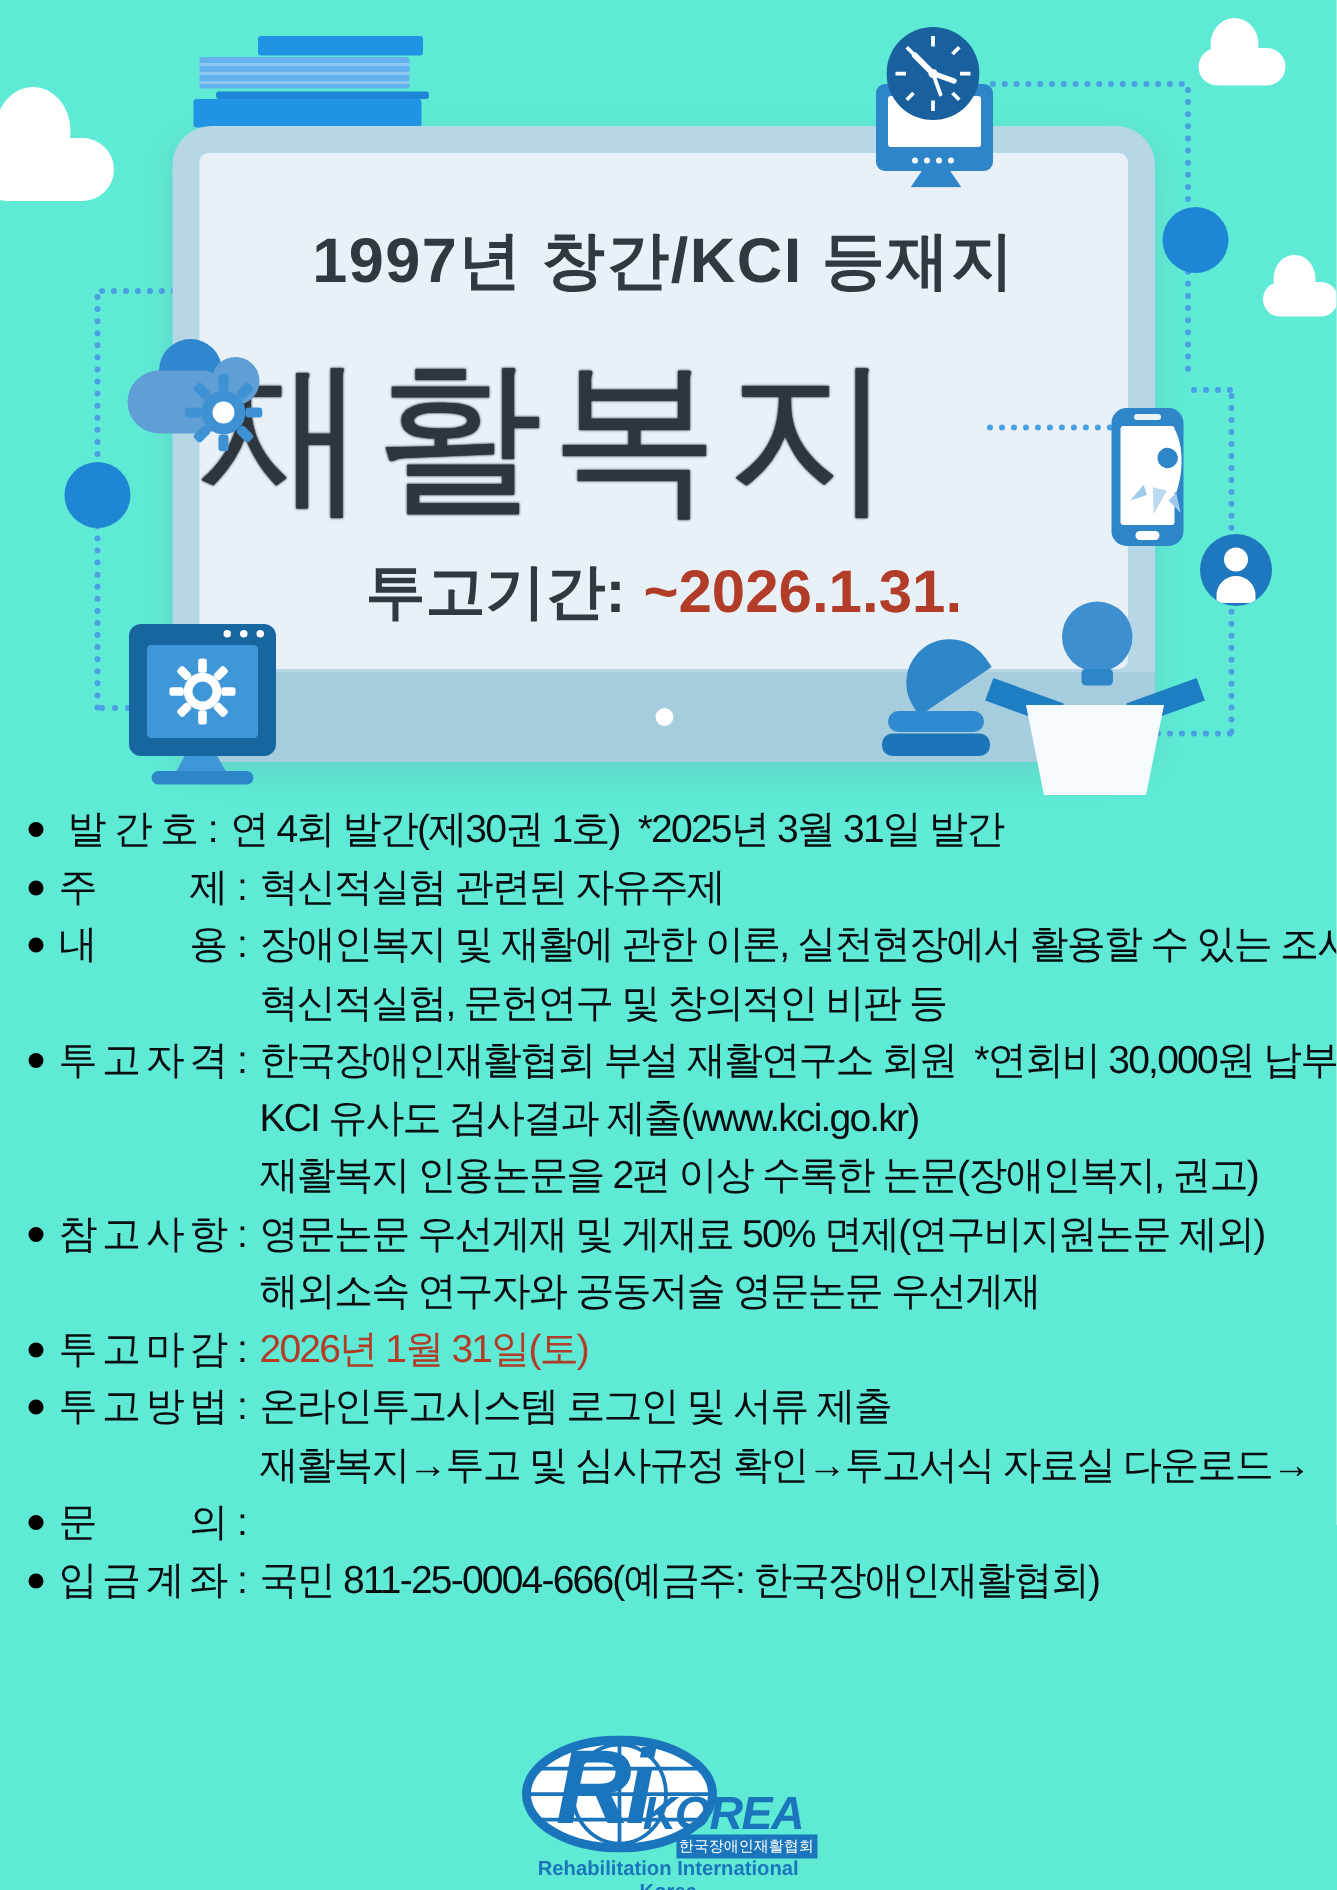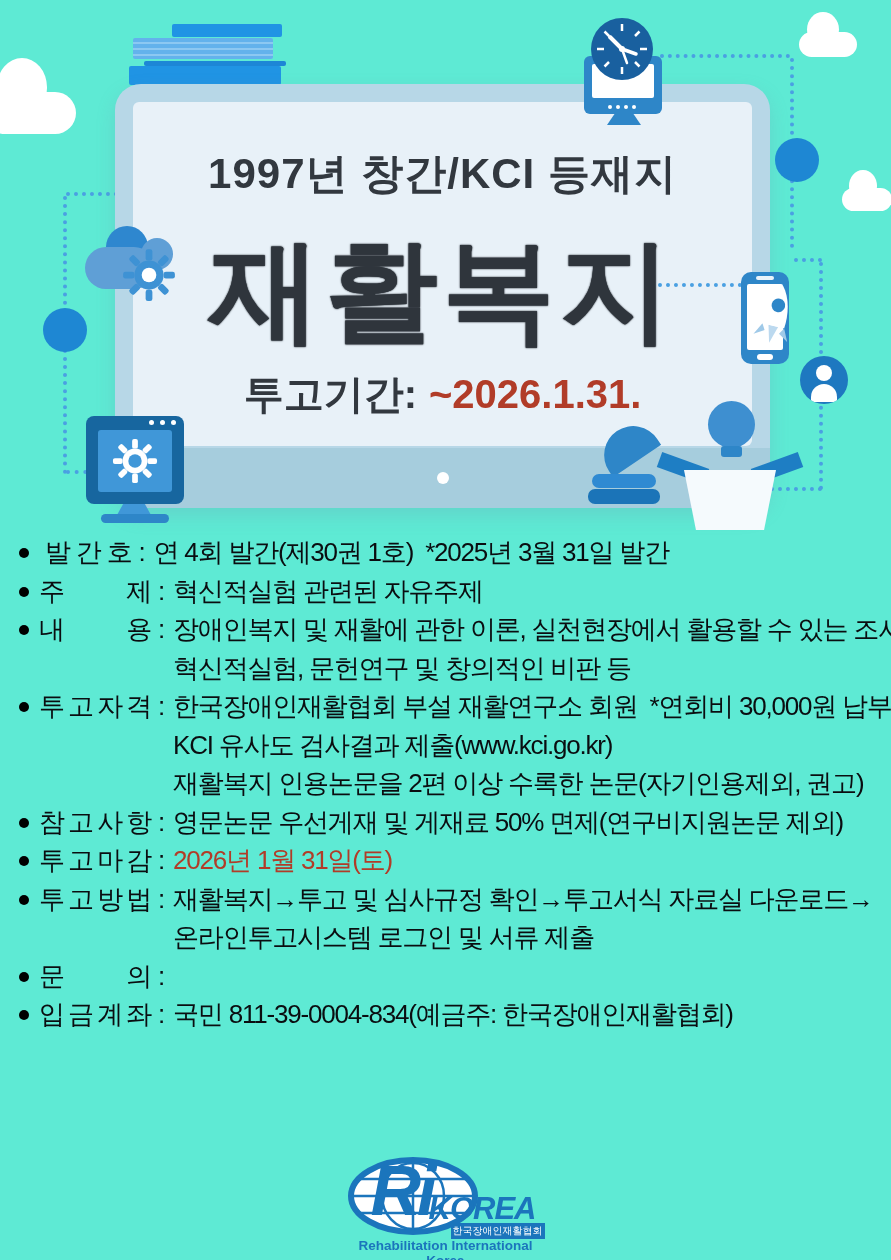--- a/index.html
+++ b/index.html
@@ -17,21 +17,21 @@
 
   .book{position:absolute;border-radius:2px;}
 
   .tablet{position:absolute;left:115px;top:84px;width:655px;height:424px;background:#b7d7e7;
           border-radius:26px;box-shadow:0 8px 18px rgba(110,150,175,.25);z-index:1;}
   .tablet .screen{position:absolute;left:18px;top:18px;right:18px;bottom:62px;background:#e8f1f8;border-radius:6px;}
   .tablet .bezel{position:absolute;left:0;right:0;bottom:0;height:60px;background:#a6cddd;border-radius:0 0 26px 26px;}
   .tablet .cam{position:absolute;left:50%;bottom:24px;width:12px;height:12px;background:#fff;border-radius:50%;transform:translateX(-50%);}
 
   .hero-subtitle{margin-top:44px;text-align:center;font-size:42px;font-weight:bold;color:#32383f;letter-spacing:1px;}
-  .hero-title{margin-top:14px;text-align:center;font-size:112px;font-weight:bold;color:#2f353c;letter-spacing:5px;
+  .hero-title{margin-top:14px;text-align:left;font-size:112px;font-weight:normal;color:#2f353c;letter-spacing:5px;
               text-shadow:0 0 1px #2f353c,0 0 2px #2f353c;}
   .hero-period{text-align:center;font-size:40px;font-weight:bold;color:#32383f;}
   .hero-period .red{color:#b13c28;margin-left:12px;}
 
   .z2{z-index:2;}
   .miniscreen{position:absolute;background:#fff;border-radius:2px;}
   .gear-center{position:absolute;display:flex;align-items:center;justify-content:center;}
 
   
   .info{position:absolute;left:0;top:533px;width:891px;color:#0a0d10;}
@@ -238,59 +238,60 @@
           <div class="line">혁신적실험, 문헌연구 및 창의적인 비판 등</div>
         </div>
       </div>
       <div class="row">
         <span class="bullet"></span>
         <span class="label"><span>투</span><span>고</span><span>자</span><span>격</span></span>
         <span class="colon">:</span>
         <div class="content">
           <div class="line">한국장애인재활협회 부설 재활연구소 회원  *연회비 30,000원 납부</div>
           <div class="line">KCI 유사도 검사결과 제출(www.kci.go.kr)</div>
-          <div class="line">재활복지 인용논문을 2편 이상 수록한 논문(자기인용제외, 권고)</div>
+          <div class="line">재활복지 인용논문을 2편 이상 수록한 논문(장애인복지, 권고)</div>
         </div>
       </div>
       <div class="row">
         <span class="bullet"></span>
         <span class="label"><span>참</span><span>고</span><span>사</span><span>항</span></span>
         <span class="colon">:</span>
         <div class="content">
           <div class="line">영문논문 우선게재 및 게재료 50% 면제(연구비지원논문 제외)</div>
+          <div class="line">해외소속 연구자와 공동저술 영문논문 우선게재</div>
         </div>
       </div>
       <div class="row">
         <span class="bullet"></span>
         <span class="label"><span>투</span><span>고</span><span>마</span><span>감</span></span>
         <span class="colon">:</span>
         <div class="content">
           <div class="line red">2026년 1월 31일(토)</div>
         </div>
       </div>
       <div class="row">
         <span class="bullet"></span>
         <span class="label"><span>투</span><span>고</span><span>방</span><span>법</span></span>
         <span class="colon">:</span>
         <div class="content">
+          <div class="line">온라인투고시스템 로그인 및 서류 제출</div>
           <div class="line">재활복지→투고 및 심사규정 확인→투고서식 자료실 다운로드→</div>
-          <div class="line">온라인투고시스템 로그인 및 서류 제출</div>
         </div>
       </div>
       <div class="row">
         <span class="bullet"></span>
         <span class="label"><span>문</span><span>의</span></span>
         <span class="colon">:</span>
       </div>
       <div class="row">
         <span class="bullet"></span>
         <span class="label"><span>입</span><span>금</span><span>계</span><span>좌</span></span>
         <span class="colon">:</span>
         <div class="content">
-          <div class="line">국민 811-39-0004-834(예금주: 한국장애인재활협회)</div>
+          <div class="line">국민 811-25-0004-666(예금주: 한국장애인재활협회)</div>
         </div>
       </div>
     </div>
 
   <div class="logo">
     <div class="logo-box">
       <svg style="position:absolute;left:6px;top:0;" width="132" height="78" viewBox="0 0 132 78">
         <ellipse cx="66" cy="39" rx="62" ry="36" fill="#fff" stroke="#1b75bc" stroke-width="6"></ellipse>
         <ellipse cx="66" cy="39" rx="31" ry="33" fill="none" stroke="#1b75bc" stroke-width="2.5"></ellipse>
         <line x1="66" y1="4" x2="66" y2="74" stroke="#1b75bc" stroke-width="2.5"></line>

